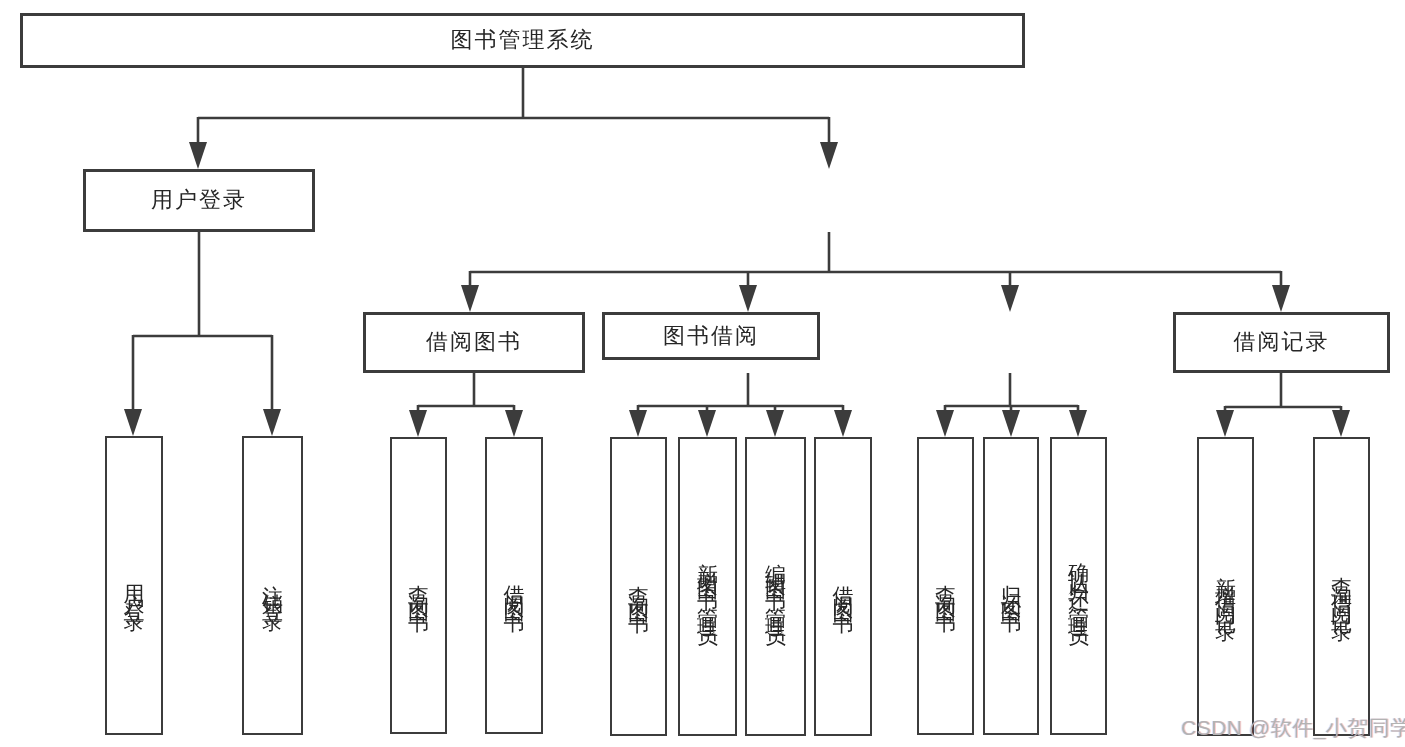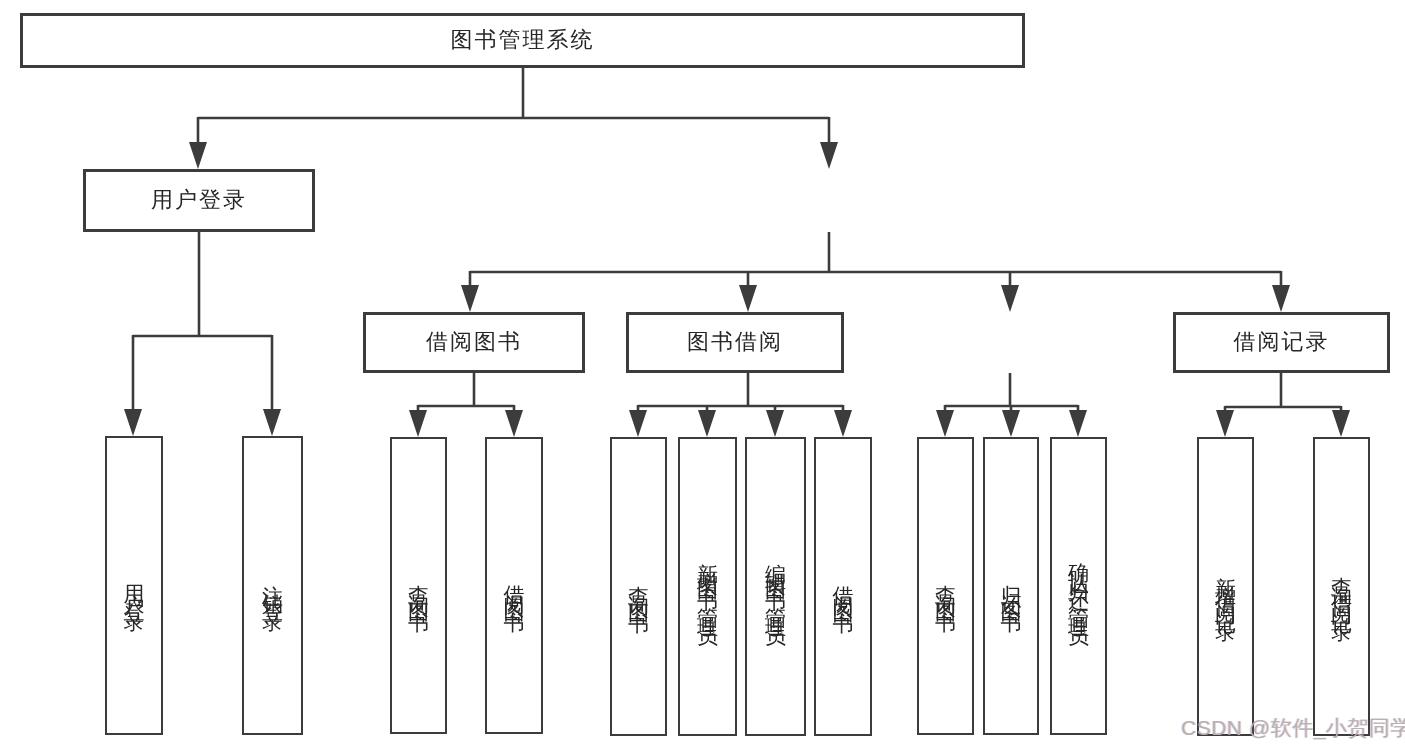--- a/index.html
+++ b/index.html
@@ -93,21 +93,21 @@
       <polygon points="1216,410 1234,410 1225,437"></polygon>
     <line x1="1341" y1="406" x2="1341" y2="413"></line>
       <polygon points="1332,410 1350,410 1341,437"></polygon>
   </svg>
 
   <div class="node hnode" style="left:20px;top:13px;width:1005px;height:55px;">图书管理系统</div>
 
   <div class="node hnode" style="left:83px;top:169px;width:232px;height:63px;">用户登录</div>
 
   <div class="node hnode" style="left:363px;top:312px;width:222px;height:61px;">借阅图书</div>
-  <div class="node hnode" style="left:626px;top:312px;width:218px;height:61px;">图书借阅</div>
+  <div class="node hnode" style="left:602px;top:312px;width:218px;height:48px;">图书借阅</div>
   <div class="node hnode" style="left:1173px;top:312px;width:217px;height:61px;">借阅记录</div>
 
   <div class="node vnode" style="left:105px;top:436px;width:58px;height:299px;">用户登录</div>
   <div class="node vnode" style="left:242px;top:436px;width:61px;height:299px;">注销登录</div>
 
   <div class="node vnode" style="left:390px;top:437px;width:57px;height:297px;">查询图书</div>
   <div class="node vnode" style="left:485px;top:437px;width:58px;height:297px;">借阅图书</div>
 
   <div class="node vnode" style="left:610px;top:437px;width:57px;height:299px;">查询图书</div>
   <div class="node vnode" style="left:678px;top:437px;width:59px;height:299px;">新增图书（管理员）</div>

